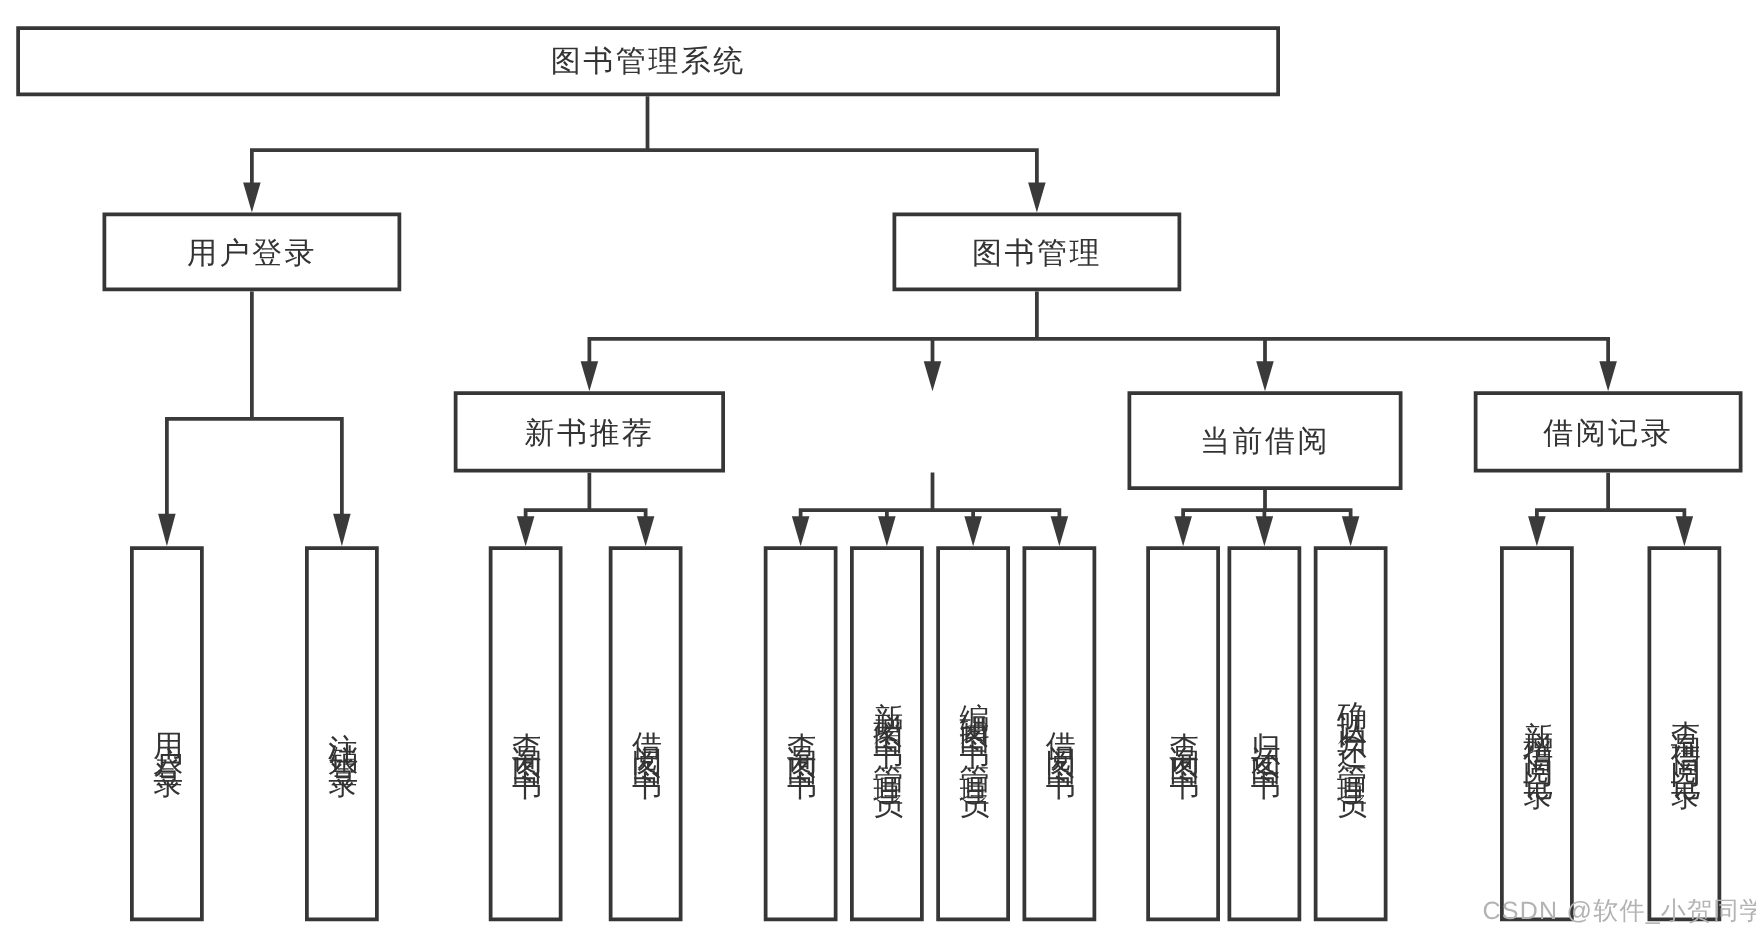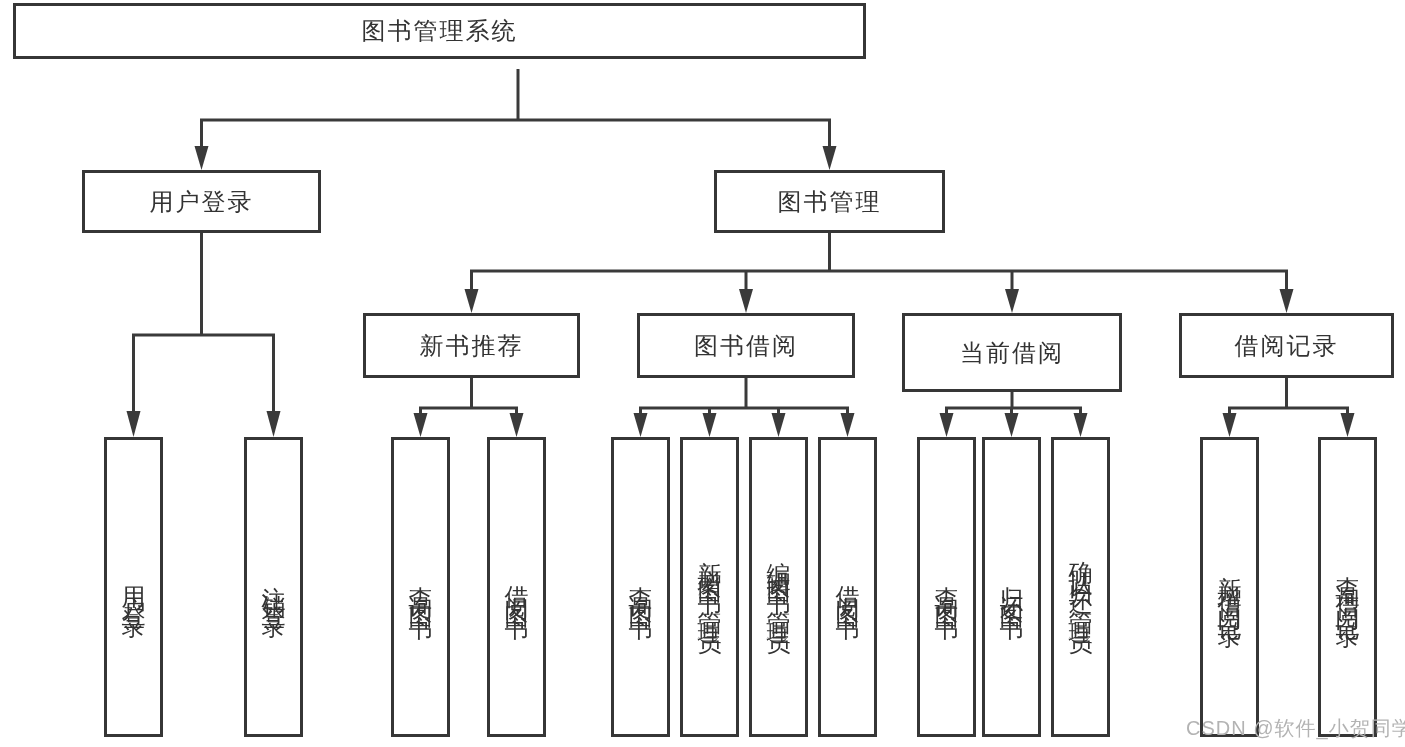--- a/index.html
+++ b/index.html
@@ -138,37 +138,34 @@
     </g>
 
     <g>
       <path d="M1286.5 378 V408"></path>
       <path d="M1229.5 414 V408 H1347.5 V414"></path>
       <polygon points="1222.5,413 1236.5,413 1229.5,437"></polygon>
       <polygon points="1340.5,413 1354.5,413 1347.5,437"></polygon>
     </g>
   </svg>
 
-  <div class="node" style="left:13px; top:3px; width:853px; height:56px;text-align:right;">
+  <div class="node" style="left:13px; top:21px; width:1011px; height:56px;text-align:right;">
     <span class="lbl">图书管理系统</span>
   </div>
 
   <div class="node" style="left:82px; top:170px; width:239px; height:63px;">
     <span class="lbl">用户登录</span>
   </div>
   <div class="node" style="left:714px; top:170px; width:231px; height:63px;">
     <span class="lbl">图书管理</span>
   </div>
 
   <div class="node" style="left:363px; top:313px; width:217px; height:65px;">
     <span class="lbl">新书推荐</span>
   </div>
-  <div class="node" style="left:637px; top:313px; width:218px; height:65px;">
-    <span class="lbl">图书借阅</span>
-  </div>
   <div class="node" style="left:902px; top:313px; width:220px; height:79px;">
     <span class="lbl">当前借阅</span>
   </div>
   <div class="node" style="left:1179px; top:313px; width:215px; height:65px;">
     <span class="lbl">借阅记录</span>
   </div>
 
   <div class="vnode" style="left:104px;">
     <span class="lbl">用户登录</span>
   </div>

